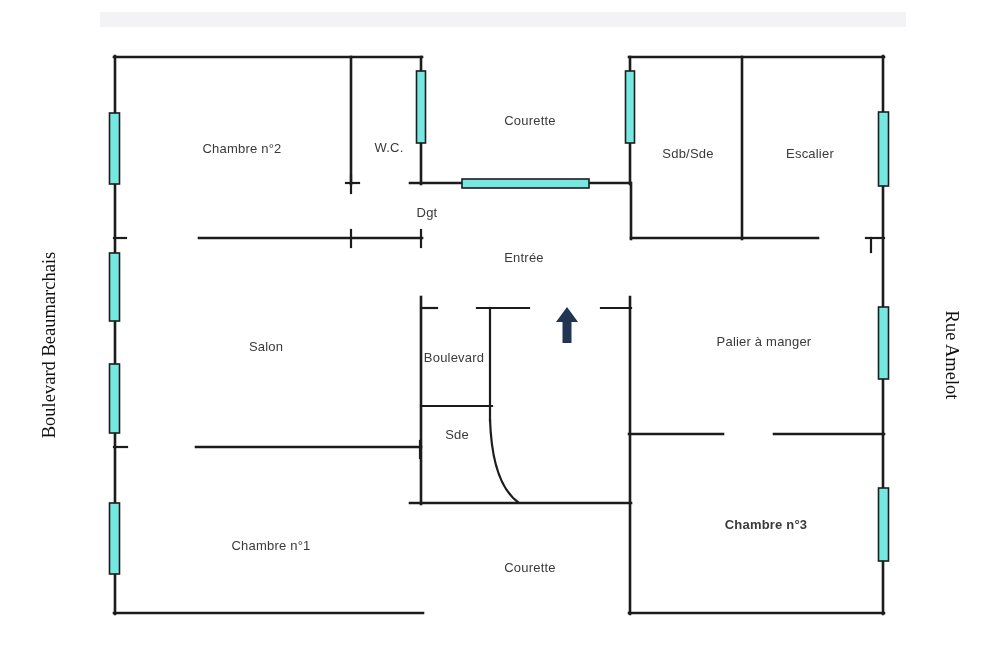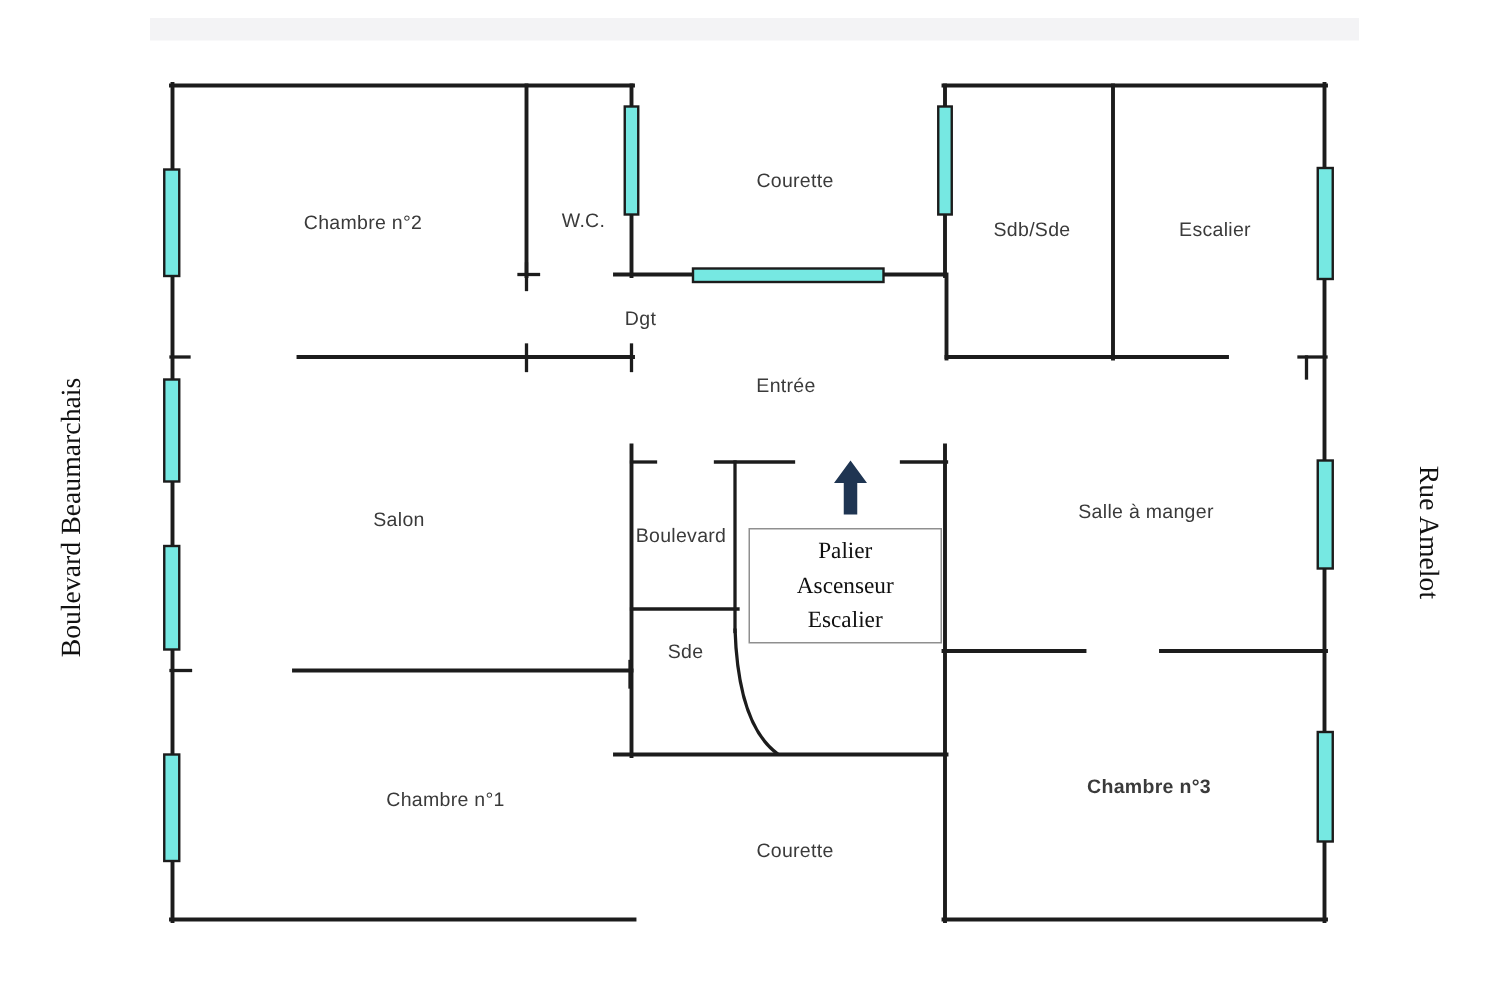--- a/index.html
+++ b/index.html
@@ -41,21 +41,21 @@
   .pos-wc{left:389px;top:124px;margin-top:23px;}
   .pos-courette-top{left:530px;top:120px;}
   .pos-sdb-sde{left:688px;top:153px;}
   .pos-cuisine{left:810px;top:153px;}
   .pos-dgt{left:387px;top:212px;margin-left:40px;}
   .pos-entree{left:524px;top:244px;margin-top:13px;}
   .pos-salon{left:266px;top:346px;}
   .pos-buanderie{left:454px;top:357px;}
   .pos-salle{left:764px;top:341px;}
   .pos-sde{left:457px;top:434px;}
-  .pos-chambre1{left:271px;top:533px;margin-left:26px;}
+  .pos-chambre1{left:271px;top:545px;}
   .pos-chambre3{left:766px;top:524px;font-weight:bold;}
   .pos-courette-bottom{left:530px;top:567px;}
   .pos-street-left{left:49px;top:345px;}
   .pos-street-right{left:951px;top:355px;}
 </style>
 </head>
 <body>
 
 <div id="canvas">
 
@@ -121,28 +121,23 @@
 
   <div class="room-label pos-chambre2">Chambre n°2</div>
   <div class="room-label pos-wc">W.C.</div>
   <div class="room-label pos-courette-top">Courette</div>
   <div class="room-label pos-sdb-sde">Sdb/Sde</div>
   <div class="room-label pos-cuisine">Escalier</div>
   <div class="room-label pos-dgt">Dgt</div>
   <div class="room-label pos-entree">Entrée</div>
   <div class="room-label pos-salon">Salon</div>
   <div class="room-label pos-buanderie">Boulevard</div>
-  <div class="room-label pos-salle">Salle à manger</div>
+  <div class="room-label pos-salle">Palier à manger</div>
   <div class="room-label pos-sde">Sde</div>
   <div class="room-label pos-chambre1">Chambre n°1</div>
   <div class="room-label pos-chambre3">Chambre n°3</div>
   <div class="room-label pos-courette-bottom">Courette</div>
 
-  <div class="landing-box">
-    <span>Palier</span>
-    <span>Ascenseur</span>
-    <span>Escalier</span>
-  </div>
 
   <div class="street-label pos-street-left">Boulevard Beaumarchais</div>
   <div class="street-label right pos-street-right">Rue Amelot</div>
 
 </div>
 
 </body></html>

